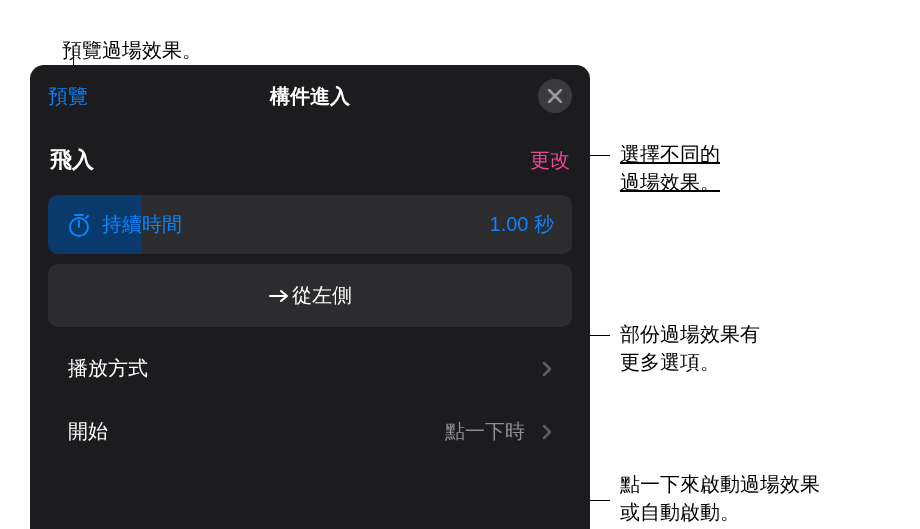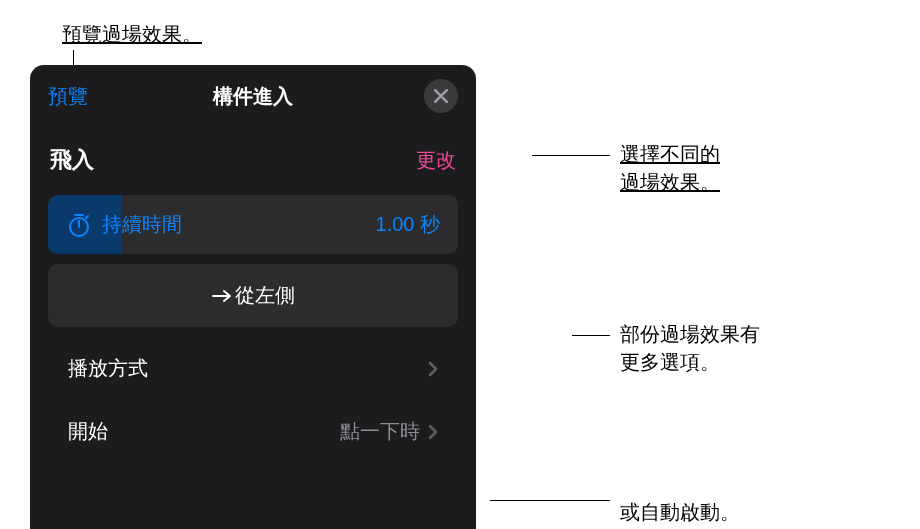--- a/index.html
+++ b/index.html
@@ -15,23 +15,22 @@
       position: relative;
       overflow: hidden;
     }
     .annotation {
       position: absolute;
       font-size: 20px;
       color: #000;
       line-height: 1.4;
     }
     .annotation-top {
-      top: 20px;
+      top: 36px;
       left: 62px;
-      text-decoration: underline;
     }
     .annotation-right-1 {
       top: 140px;
       left: 620px;
       text-decoration: underline;
     }
     .annotation-right-2 {
       top: 320px;
       left: 620px;
     }
@@ -64,21 +63,21 @@
     .line-r3 {
       top: 500px;
       left: 490px;
       height: 1px;
       width: 120px;
     }
     .panel {
       position: absolute;
       top: 65px;
       left: 30px;
-      width: 446px;
+      width: 560px;
       height: 464px;
       background: #1c1c1e;
       border-radius: 14px 14px 0 0;
       overflow: hidden;
       color: #fff;
     }
     .panel-header {
       display: flex;
       align-items: center;
       justify-content: space-between;
@@ -180,21 +179,21 @@
       justify-content: space-between;
       cursor: pointer;
     }
     .list-label {
       color: #fff;
       font-size: 20px;
     }
     .list-right {
       display: flex;
       align-items: center;
-      gap: 8px;
+      gap: 17px;
       margin-left: 36px;
     }
     .list-value {
       color: #8e8e93;
       font-size: 20px;
     }
     .chevron {
       width: 10px;
       height: 16px;
     }
@@ -211,21 +210,21 @@
 </div>
 <div class="callout-line line-r1"></div>
 
 <div class="annotation annotation-right-2">
   <span>部份過場效果有</span><br>
   <span>更多選項。</span>
 </div>
 <div class="callout-line line-r2"></div>
 
 <div class="annotation annotation-right-3">
-  <br>
+  <span>點一下來啟動過場效果</span><br>
   <span>或自動啟動。</span>
 </div>
 <div class="callout-line line-r3"></div>
 
 <div class="panel">
 
   <div class="panel-header">
     <span class="preview-link">預覽</span>
     <span class="panel-title">構件進入</span>
     <div class="close-btn">

